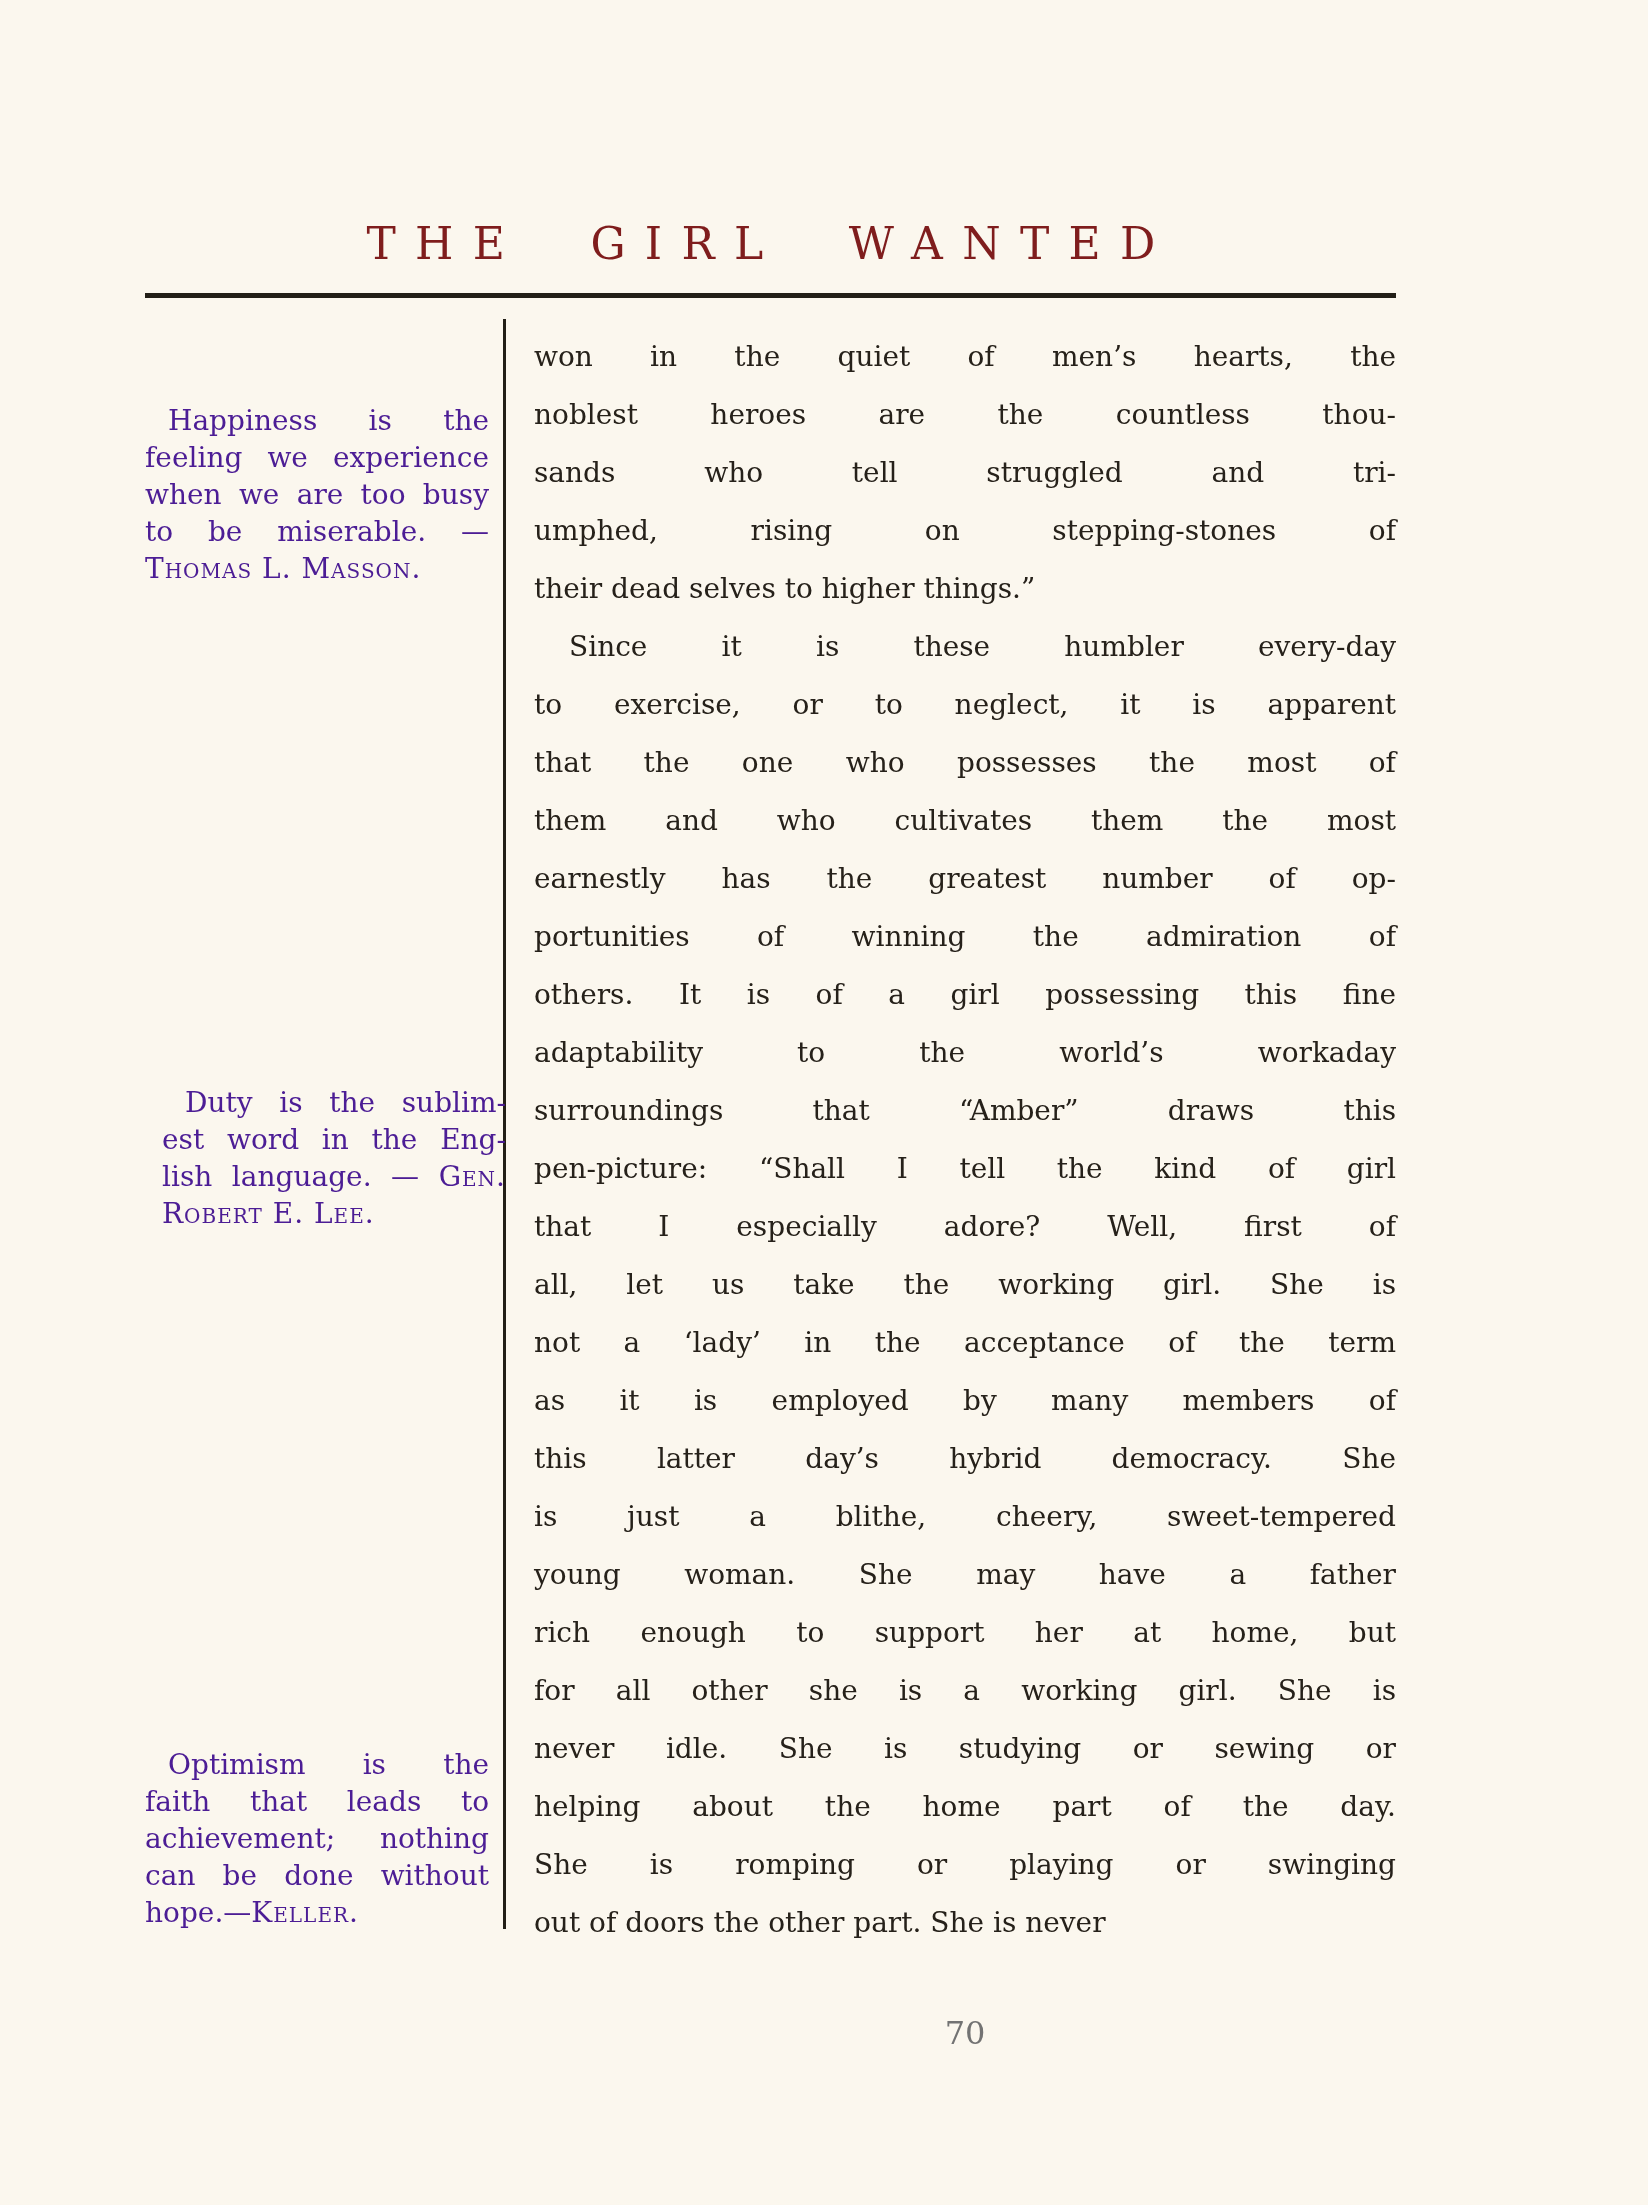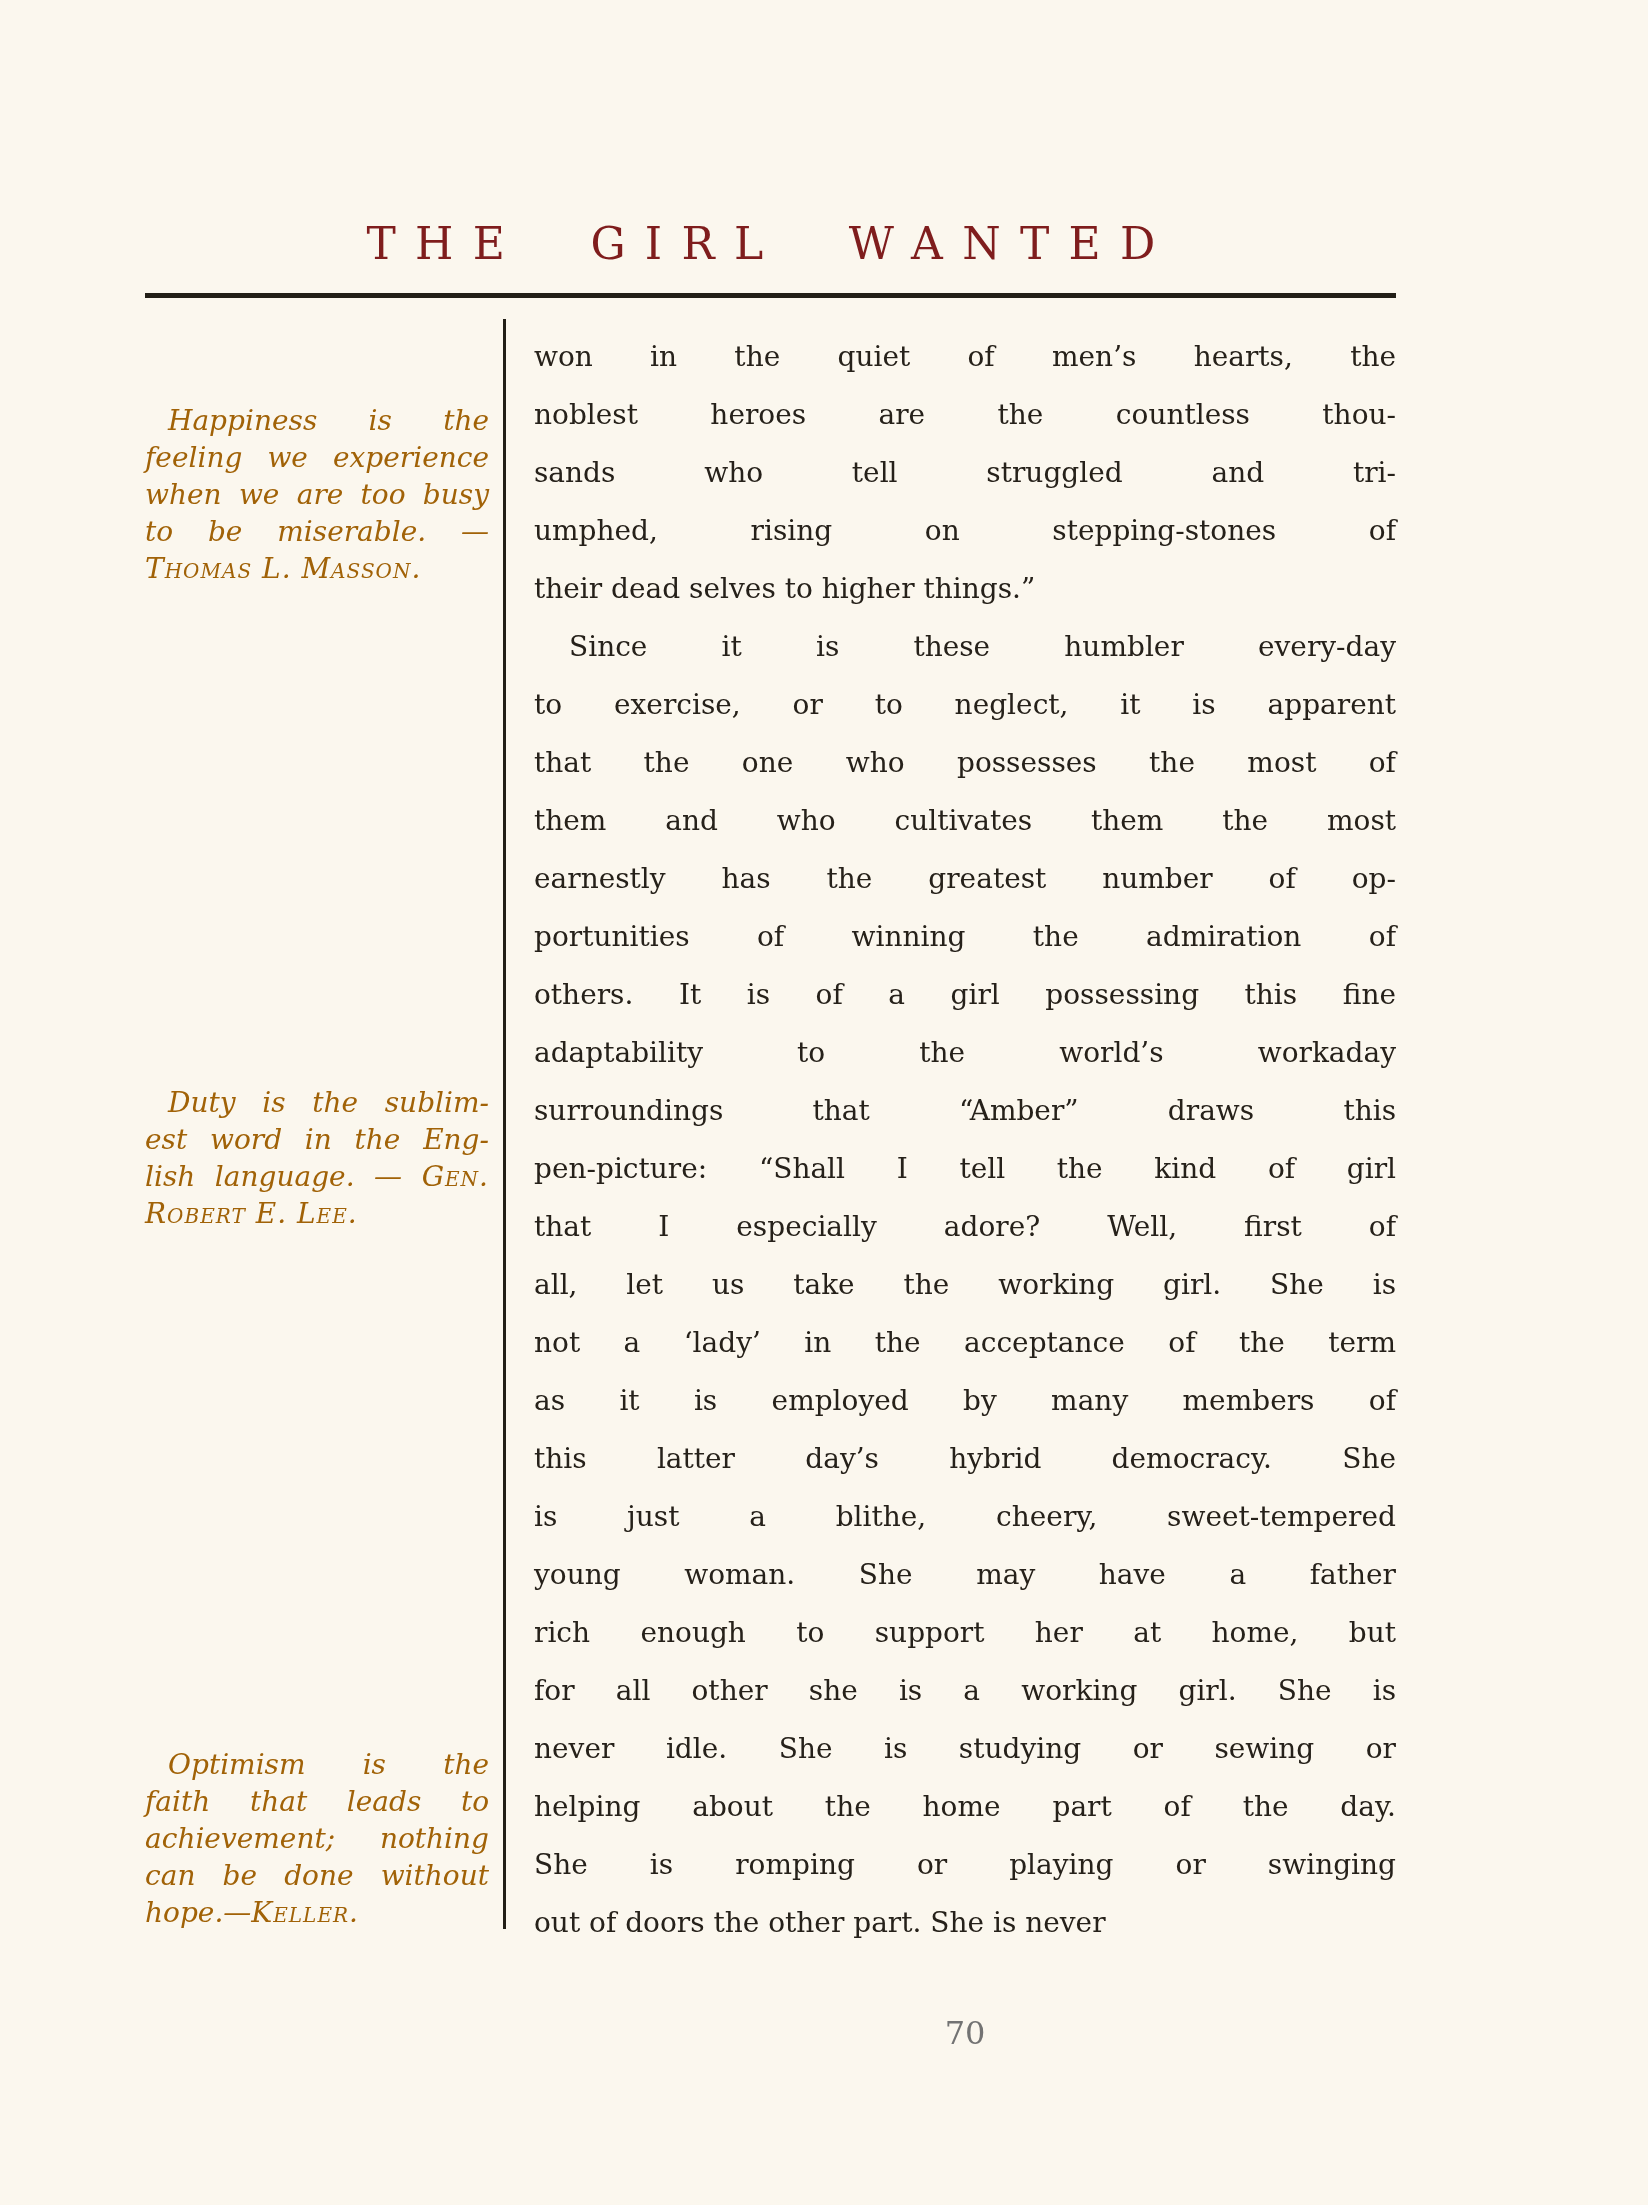--- a/index.html
+++ b/index.html
@@ -53,25 +53,24 @@
     left: 145px;
     width: 344px;
   }
 
   .quote {
     position: absolute;
     left: 0;
     width: 100%;
     font-size: 28px;
     line-height: 37px;
-    color: #a16207;
-    font-style: italic;
+    color: #4c1d95;
   }
   .quote:nth-child(1) { top: 83px; }
-  .quote:nth-child(2) { top: 765px; }
+  .quote:nth-child(2) { top: 765px; margin-left: 17px; }
   .quote:nth-child(3) { top: 1427px; }
 
   .q-line {
     text-align: justify;
     text-align-last: justify;
   }
   .quote .q-line:last-child { text-align-last: left; }
   .q-first { text-indent: 23px; }
 
   .sc { font-variant: small-caps; letter-spacing: 1px; }

